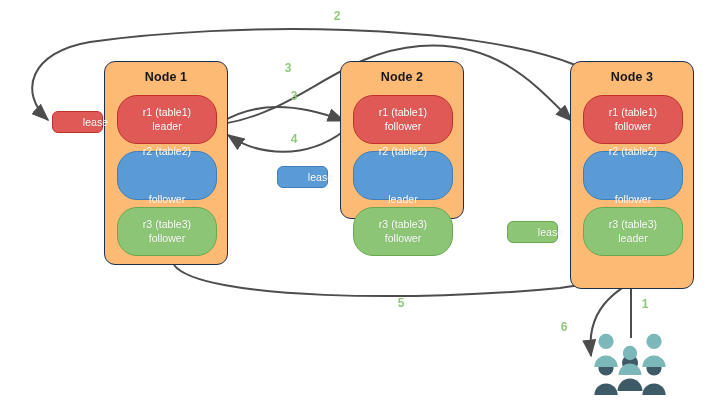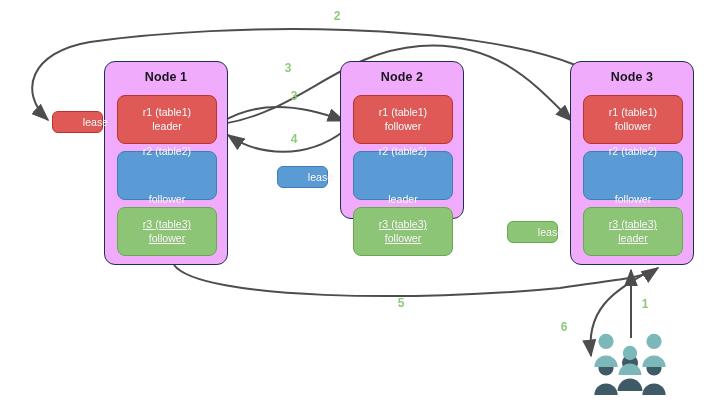--- a/index.html
+++ b/index.html
@@ -23,37 +23,37 @@
     top: 0;
     width: 704px;
     height: 405px;
     pointer-events: none;
   }
   .node-box {
     position: absolute;
     box-sizing: border-box;
     border: 1.6px solid #1f2f52;
     border-radius: 11px;
-    background: #f0abfc;
+    background: #fdba74;
   }
   .node-title {
     position: absolute;
     left: 0;
     right: 0;
     top: 8px;
     text-align: center;
     font-size: 12.5px;
     font-weight: bold;
     color: #16181c;
     letter-spacing: 0.1px;
   }
   .replica {
     position: absolute;
     box-sizing: border-box;
-    border-radius: 8px;
+    border-radius: 20px;
     display: flex;
     flex-direction: column;
     align-items: center;
     justify-content: center;
     color: #ffffff;
     font-size: 10.6px;
     line-height: 13.5px;
     text-align: center;
     text-shadow: 0 0 1px rgba(0,0,0,0.18);
   }
@@ -62,21 +62,20 @@
     background: #df5a57;
     border: 1.4px solid #c0302c;
   }
   .rep-blue {
     background: #5b9bd5;
     border: 1.4px solid #3d7ebb;
     gap: 35px;
   }
   .rep-green {
     background: #8cc island;
-    text-decoration: underline;
   }
   .rep-green {
     background: #8cc575;
     border: 1.4px solid #6aa84f;
   }
   .lease {
     position: absolute;
     box-sizing: border-box;
     border-radius: 6px;
     display: flex;
@@ -167,21 +166,21 @@
     <div class="replica rep-blue" style="left:12px; top:89px; width:100px; height:49px;">
       <span class="ln">r2 (table2)</span>
       <span class="ln">leader</span>
     </div>
     <div class="replica rep-green" style="left:12px; top:145px; width:100px; height:49px;">
       <span class="ln">r3 (table3)</span>
       <span class="ln">follower</span>
     </div>
   </div>
 
-  <div class="node-box" style="left:570px; top:61px; width:124px; height:204px;">
+  <div class="node-box" style="left:570px; top:61px; width:124px; height:228px;">
     <div class="node-title">Node 3</div>
     <div class="replica rep-red" style="left:12px; top:33px; width:100px; height:49px;">
       <span class="ln">r1 (table1)</span>
       <span class="ln">follower</span>
     </div>
     <div class="replica rep-blue" style="left:12px; top:89px; width:100px; height:49px;">
       <span class="ln">r2 (table2)</span>
       <span class="ln">follower</span>
     </div>
     <div class="replica rep-green" style="left:12px; top:145px; width:100px; height:49px;">

